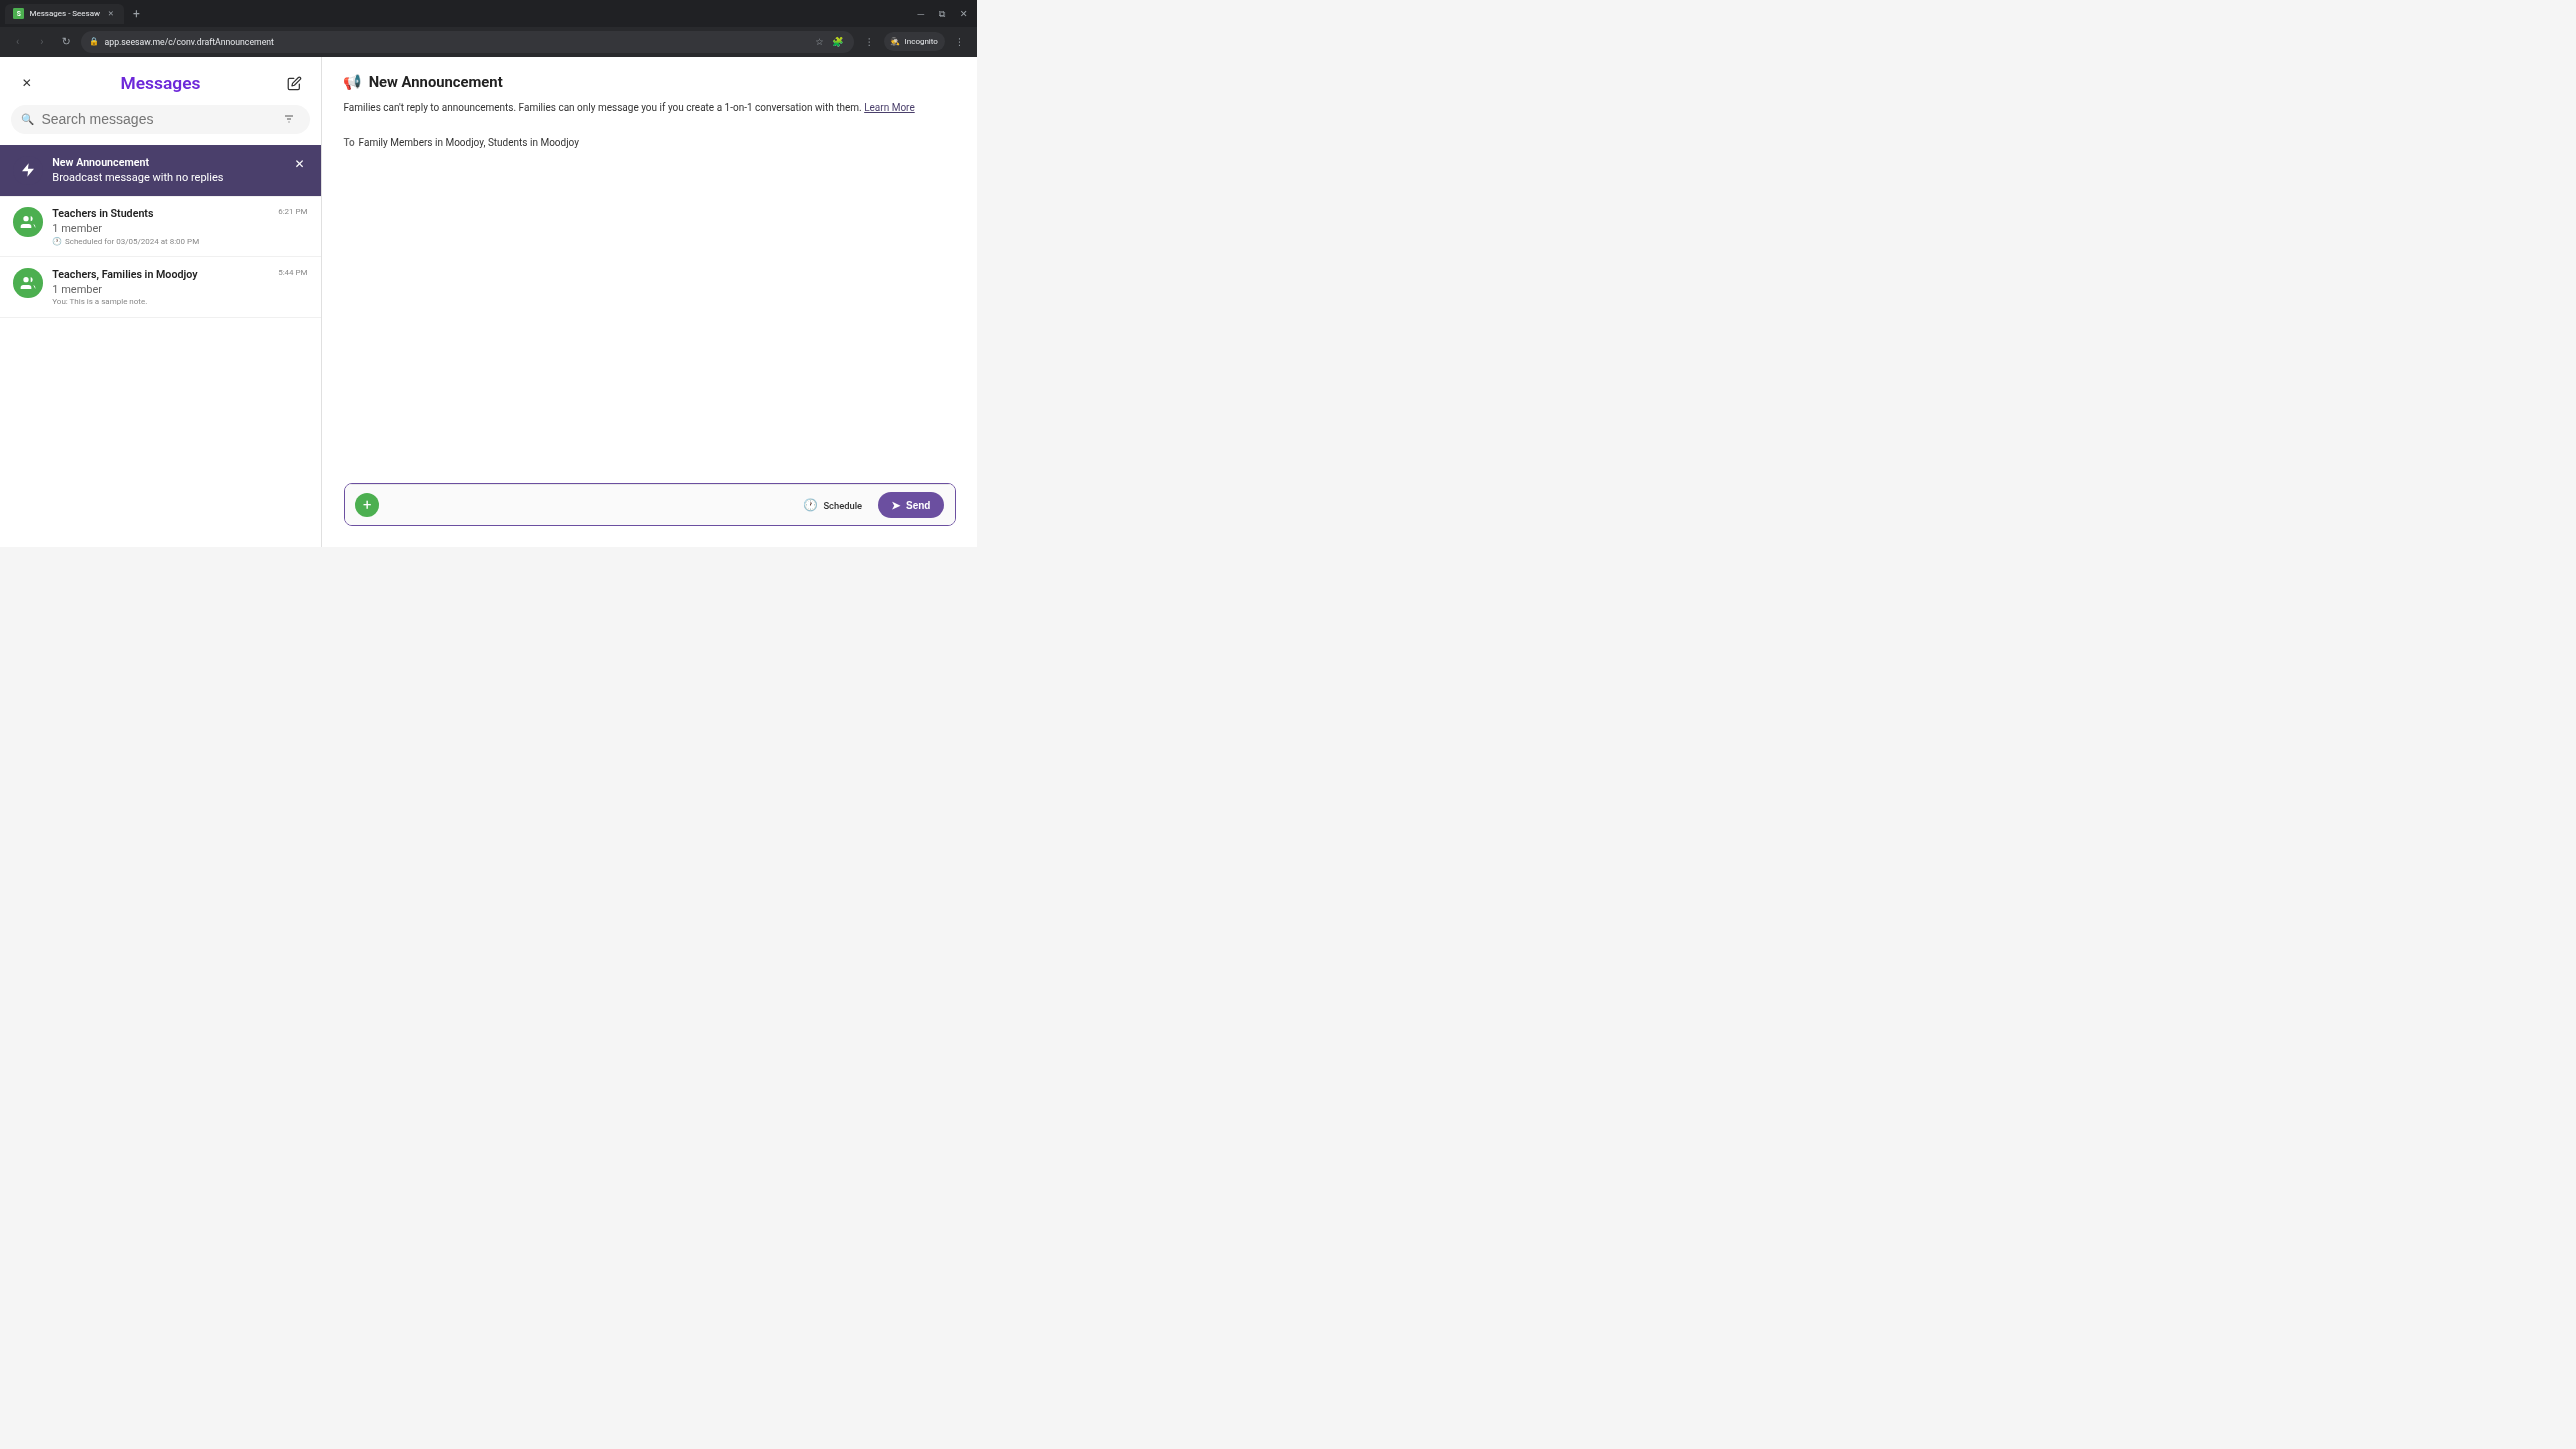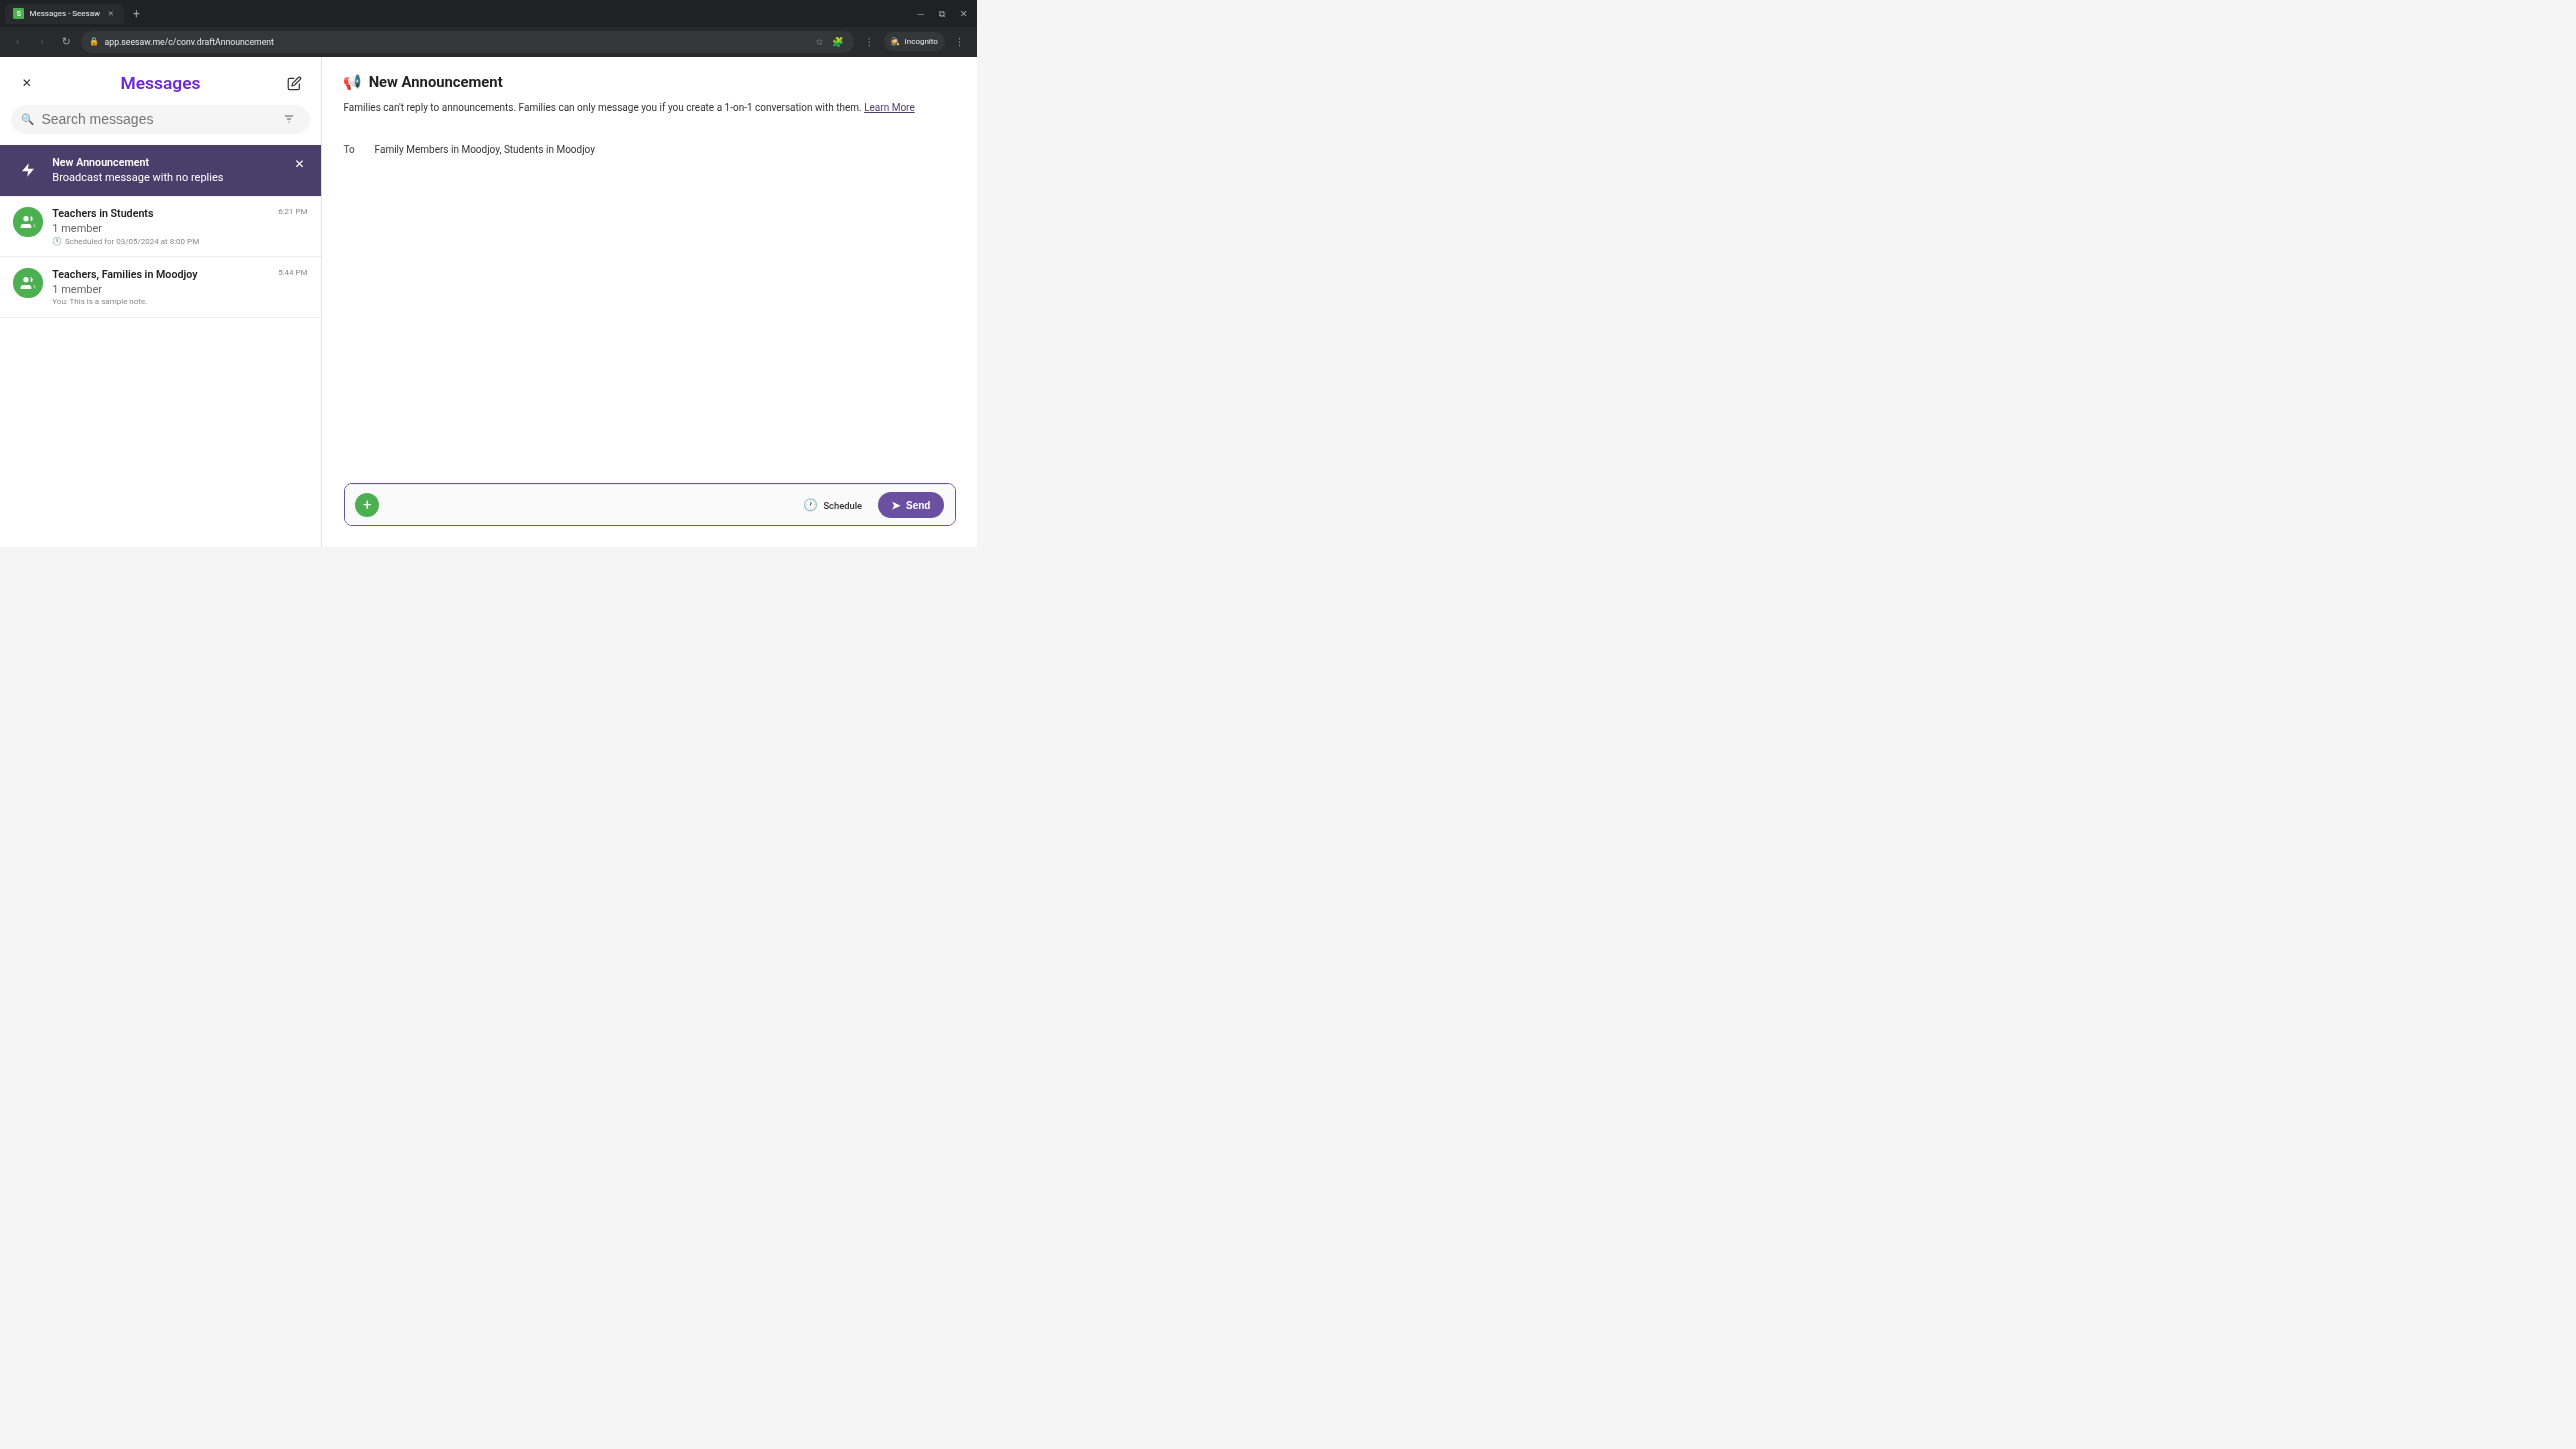--- a/index.html
+++ b/index.html
@@ -328,31 +328,31 @@
       font-size: 14.8px;
       font-weight: 700;
       color: #222;
       margin-bottom: 9.4px;
     }
     .announcement-icon { font-size: 14.8px; }
     .announcement-desc {
       font-size: 10px;
       color: #333;
       line-height: 1.6;
-      margin-bottom: 28px;
+      margin-bottom: 21px;
     }
     .learn-more-link {
       color: #4a3f6b;
       text-decoration: underline;
       cursor: pointer;
     }
     .to-row {
       display: flex;
       align-items: center;
-      gap: 20px;
+      gap: 4px;
       font-size: 10px;
     }
     .to-label {
       color: #666;
       font-weight: 500;
     }
     .to-recipients {
       color: #333;
       font-weight: 400;
     }

